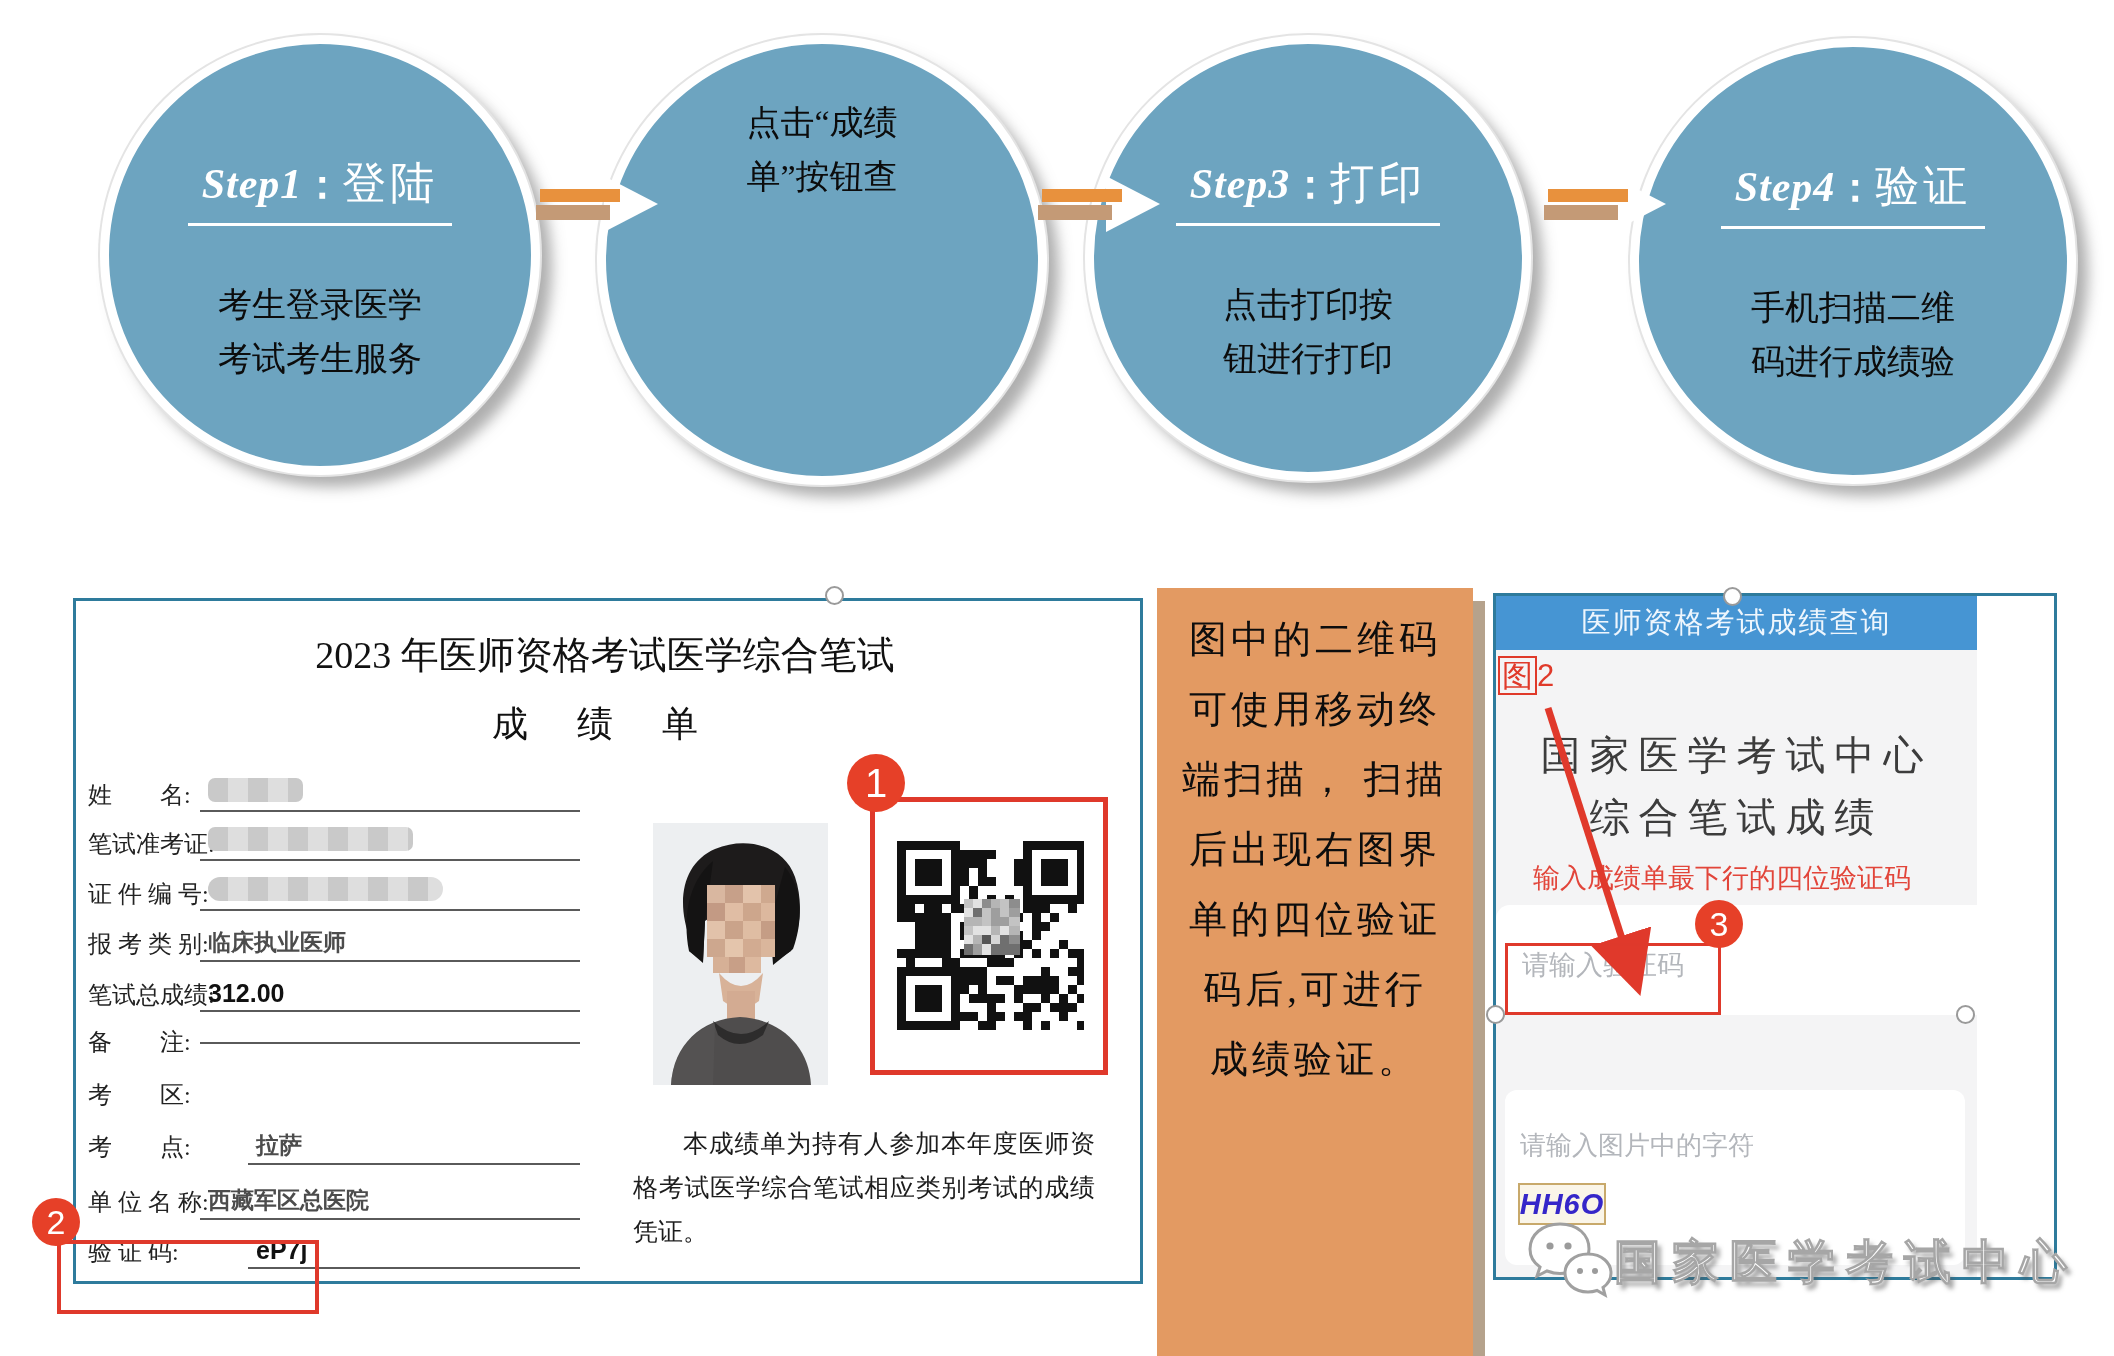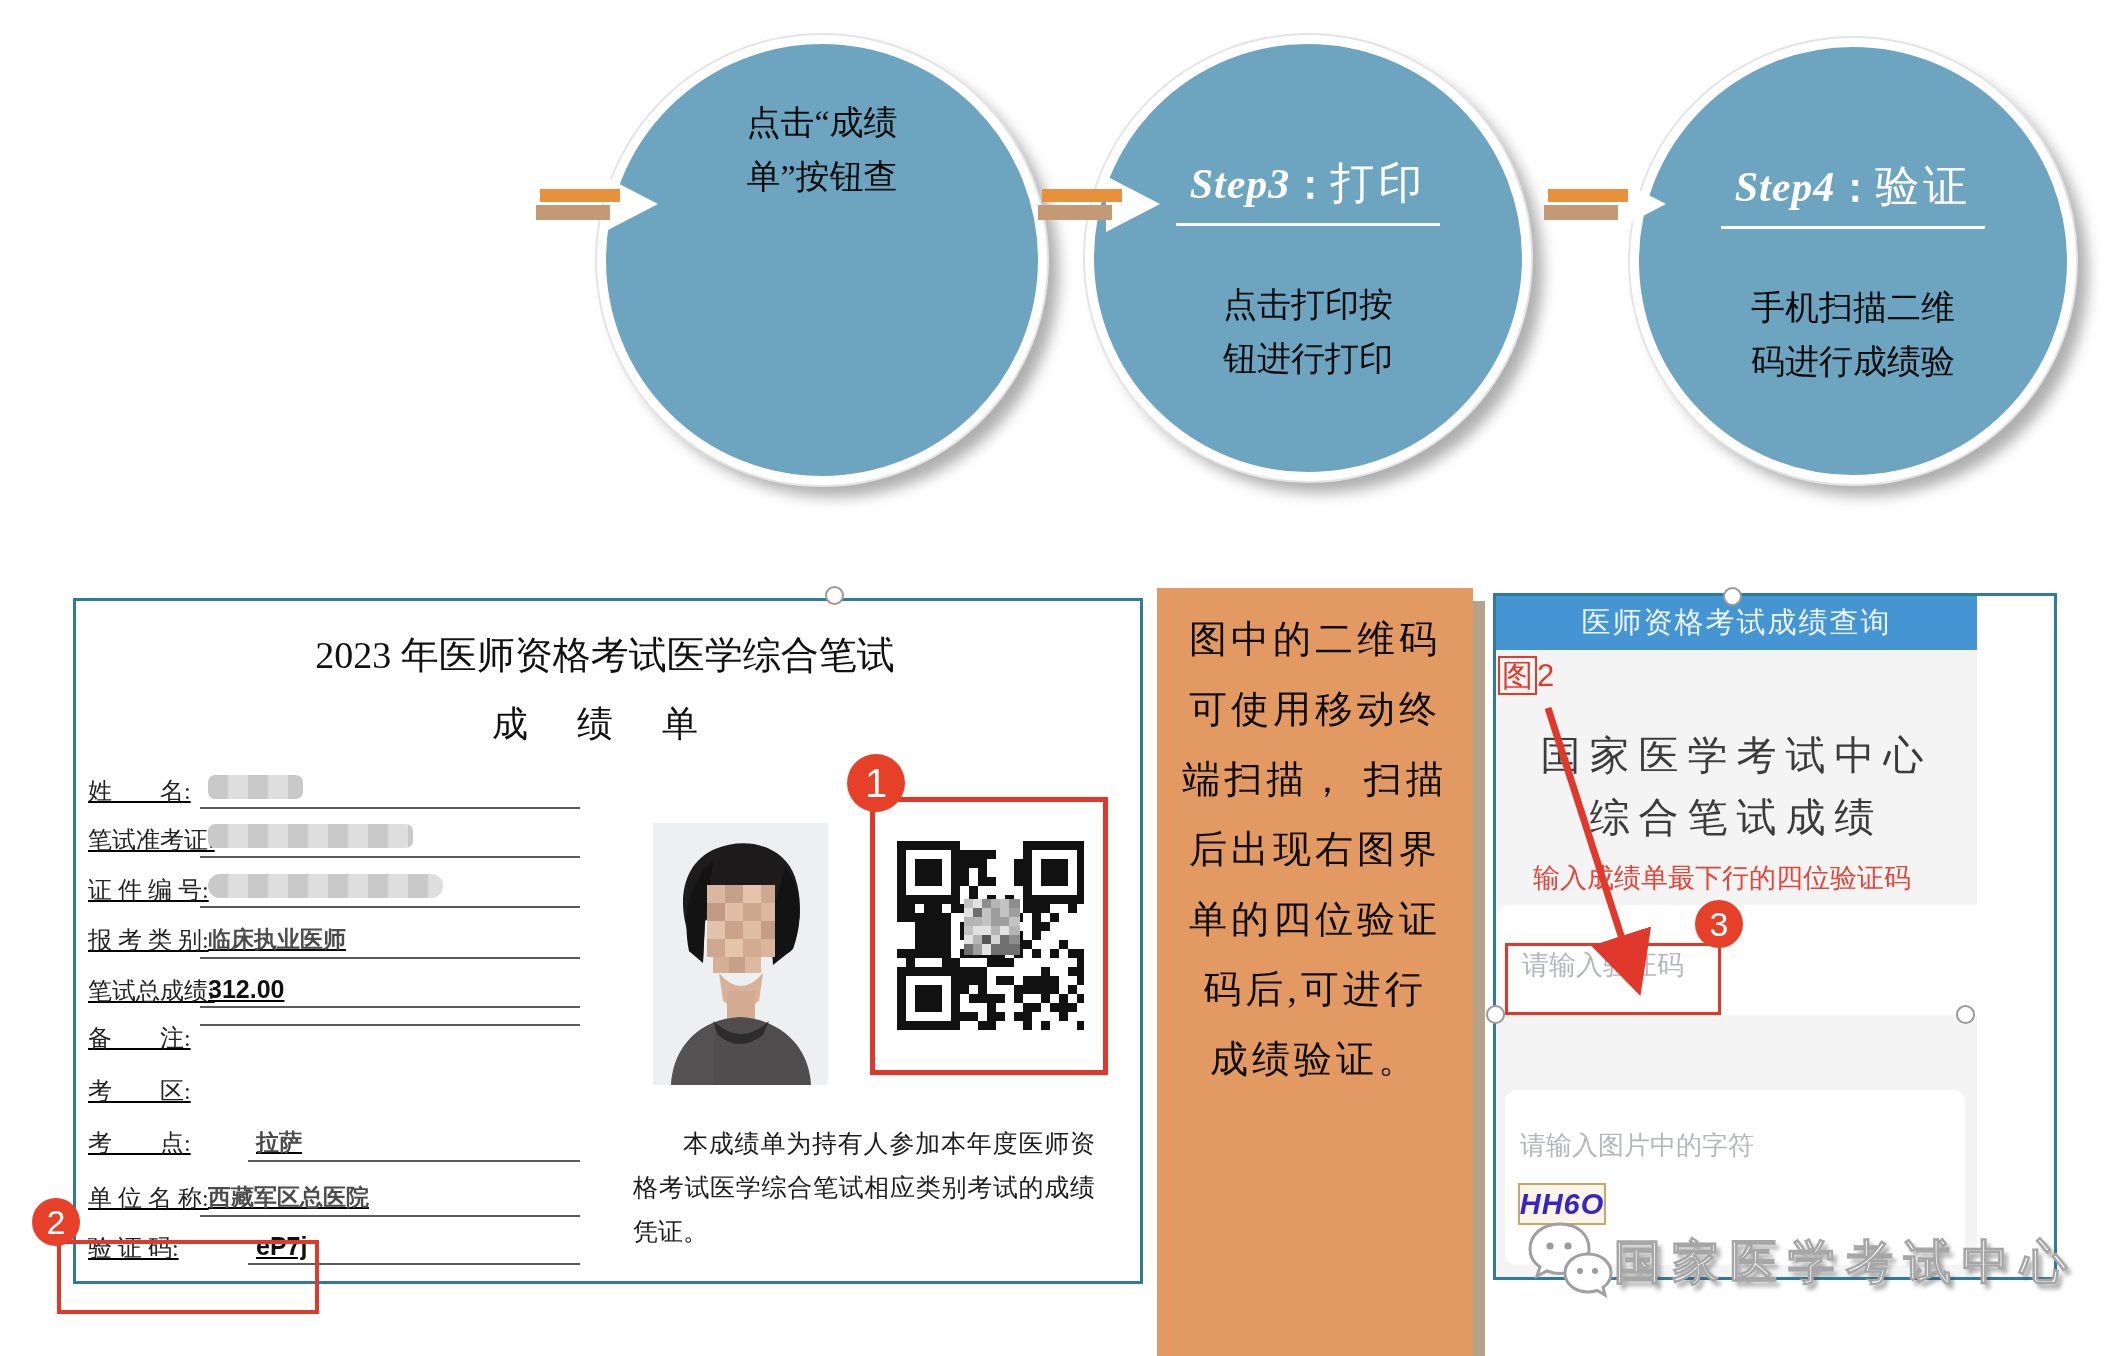--- a/index.html
+++ b/index.html
@@ -26,21 +26,21 @@
   .arrow .bar-orange{position:absolute;left:0;top:13px;width:80px;height:13px;background:#e8913d;}
   .arrow .bar-tan{position:absolute;left:-4px;top:29px;width:74px;height:15px;background:#c49a76;}
 
   
   .sheet{position:absolute;left:73px;top:598px;width:1064px;height:680px;background:#fff;
          border:3px solid #2e7b9c;}
   .sheet-title1{position:absolute;left:73px;top:630px;width:1064px;text-align:center;
                 font-size:38px;color:#111;}
   .sheet-title2{position:absolute;left:73px;top:700px;width:1064px;text-align:center;
                 font-size:36px;letter-spacing:20px;color:#111;}
-  .frow{position:absolute;left:88px;width:492px;height:40px;display:flex;align-items:flex-start;text-decoration:underline;}
+  .frow{position:absolute;left:88px;width:492px;height:40px;display:flex;align-items:center;}
   .flabel{width:112px;font-size:24px;color:#222;white-space:pre;flex:none;}
   .fval{flex:1;border-bottom:2px solid #5a5a5a;font-size:23px;color:#4c4c4c;
         padding:0 0 2px 8px;font-family:"Liberation Sans","DejaVu Sans",sans-serif;font-weight:bold;}
   .fval.strong{color:#111;font-size:25px;}
   .blurblock{display:inline-block;height:24px;border-radius:7px;
              background:repeating-linear-gradient(90deg,#c9c9c9 0 20px,#dedede 20px 40px);}
   .note{position:absolute;left:633px;top:1122px;width:462px;font-size:25px;line-height:176%;
         color:#1c1c1c;text-align:justify;text-indent:2em;}
   .photo-wrap{position:absolute;left:653px;top:823px;width:175px;height:262px;}
   .qr-frame{position:absolute;left:870px;top:797px;width:228px;height:268px;border:5px solid #df392b;
@@ -83,20 +83,27 @@
   .wm-text{font-size:47px;font-weight:bold;letter-spacing:11px;color:#ffffff;
            font-family:"Liberation Sans","DejaVu Sans",sans-serif;
            -webkit-text-stroke:1px #a6a6a6;
            text-shadow:4px 5px 4px rgba(80,80,80,.5);}
 </style>
 </head>
 <body>
 
 <div id="canvas">
 
+  <div class="circle" style="left:100px;top:35px;width:422px;height:422px;">
+    <div class="step-head"><span class="step-en">Step1</span><span class="step-colon">：</span><span class="step-zh">登陆</span></div>
+    <div class="step-body">
+      <div>考生登录医学</div>
+        <div>考试考生服务</div>
+    </div>
+  </div>
 
   <div class="circle" style="left:597px;top:35px;width:432px;height:432px;">
     <div class="step-body">
       <div>点击“成绩</div>
         <div>单”按钮查</div>
     </div>
   </div>
 
   <div class="circle" style="left:1085px;top:35px;width:428px;height:428px;">
     <div class="step-head"><span class="step-en">Step3</span><span class="step-colon">：</span><span class="step-zh">打印</span></div>

